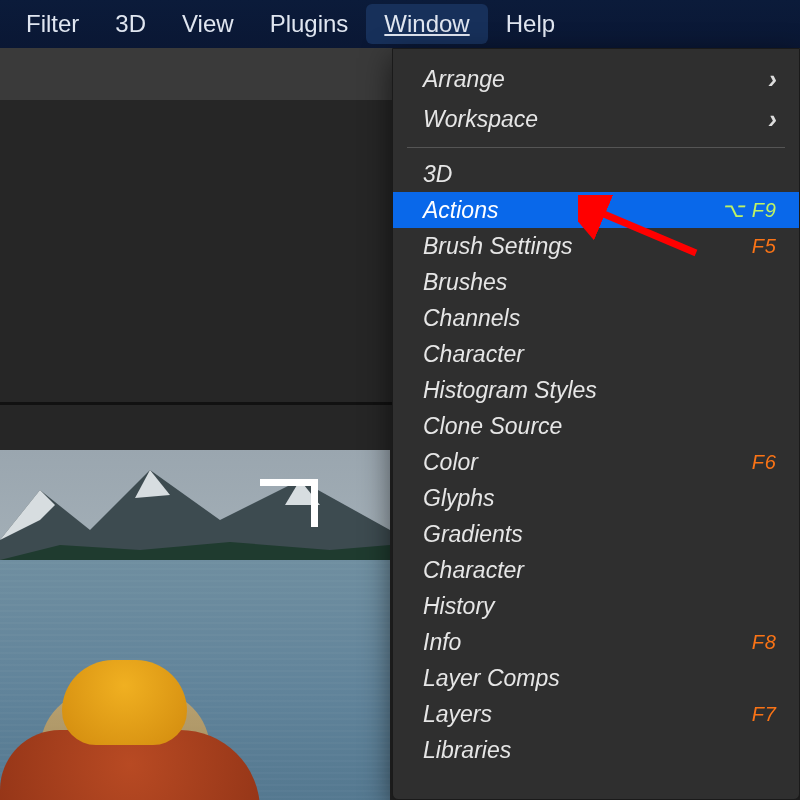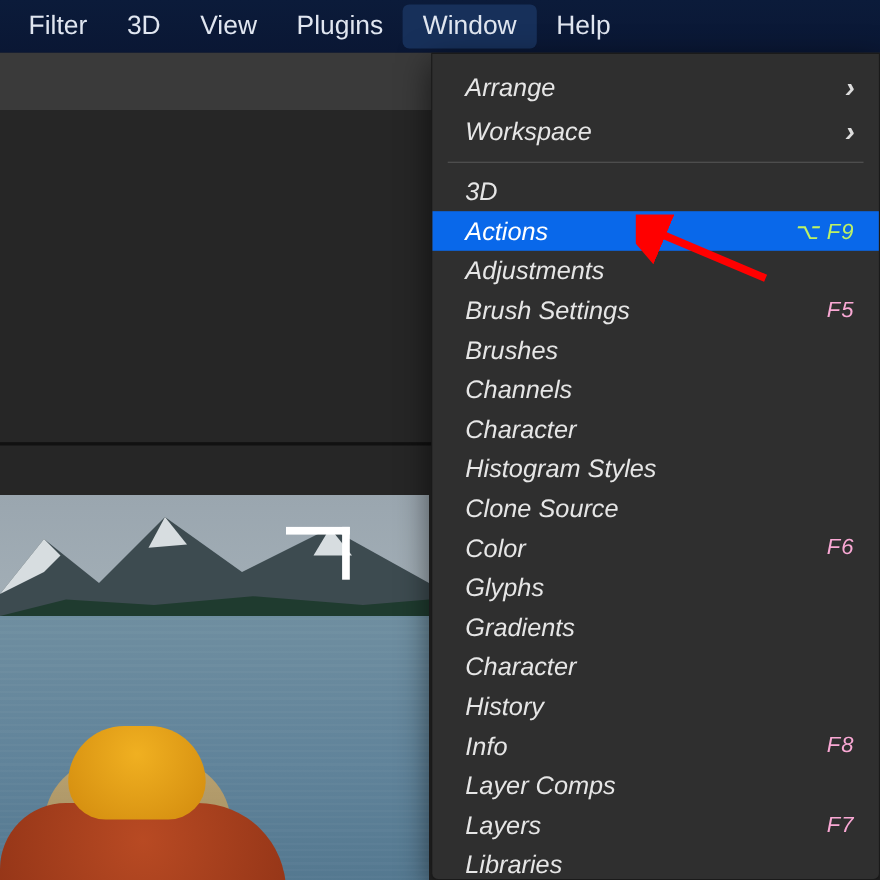--- a/index.html
+++ b/index.html
@@ -22,20 +22,21 @@
     font-size: 24px;
     color: #e0e6f0;
   }
   .menubar-item {
     padding: 6px 18px;
     border-radius: 6px;
     cursor: default;
   }
   .menubar-item.open {
     background: #17305a;
+    text-decoration: underline;
   }
 
   
   .secondary-bar {
     height: 52px;
     background: #3a3a3a;
   }
 
   
   .workspace {
@@ -173,21 +174,21 @@
     display: flex;
     align-items: center;
     justify-content: space-between;
     padding: 4.5px 22px 4.5px 30px;
     cursor: default;
     white-space: nowrap;
     font-style: italic;
   }
   .menu-item .shortcut {
     font-size: 20px;
-    color: #f9a8d4;
+    color: #f97316;
     letter-spacing: 1px;
   }
   .menu-item.highlight {
     background: #0968ea;
     color: #fff;
   }
   .menu-item.highlight .shortcut { color: #bef264; text-align: right; }
   .menu-sep {
     height: 1px;
     background: #555;
@@ -253,23 +254,20 @@
     </div>
     <div class="menu-sep"></div>
     <div class="menu-item">
       <span>3D</span>
     </div>
     <div class="menu-item highlight">
       <span>Actions</span>
       <span class="shortcut">⌥ F9</span>
     </div>
     <div class="menu-item">
-      <span>Adjustments</span>
-    </div>
-    <div class="menu-item">
       <span>Brush Settings</span>
       <span class="shortcut">F5</span>
     </div>
     <div class="menu-item">
       <span>Brushes</span>
     </div>
     <div class="menu-item">
       <span>Channels</span>
     </div>
     <div class="menu-item">

